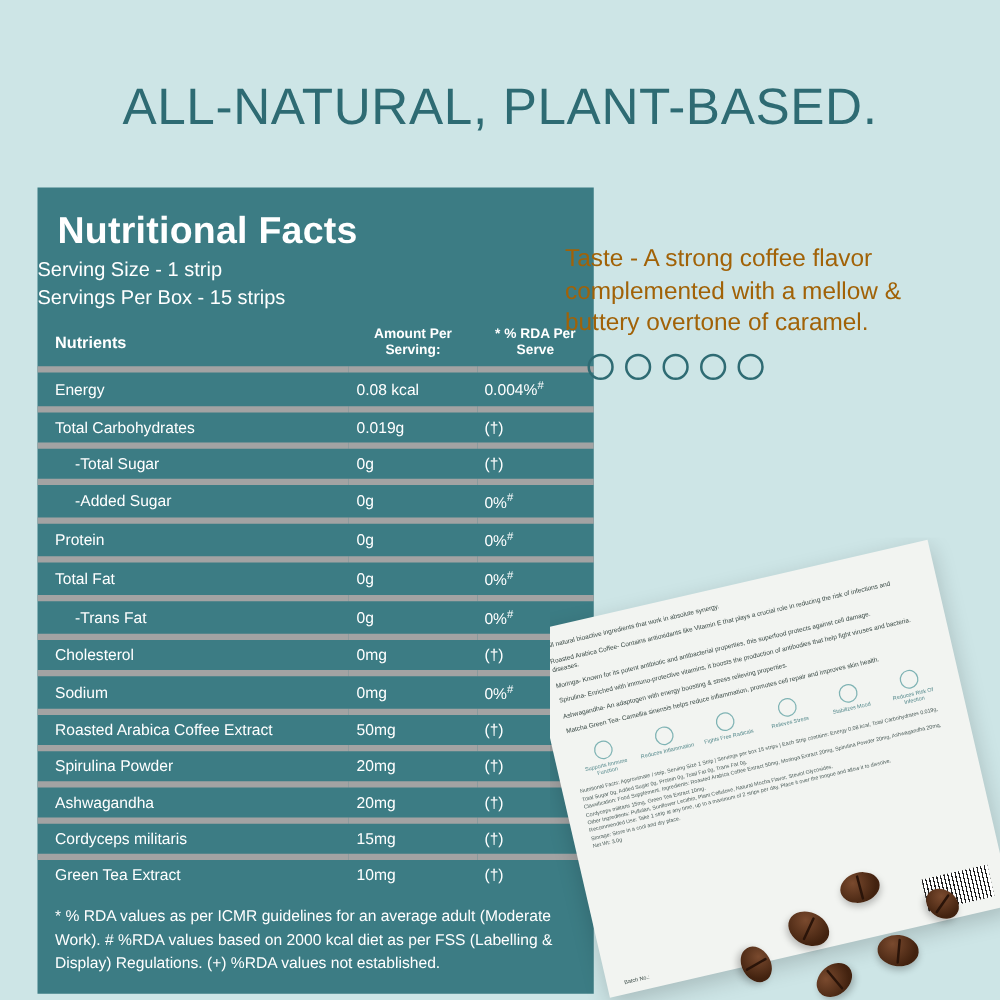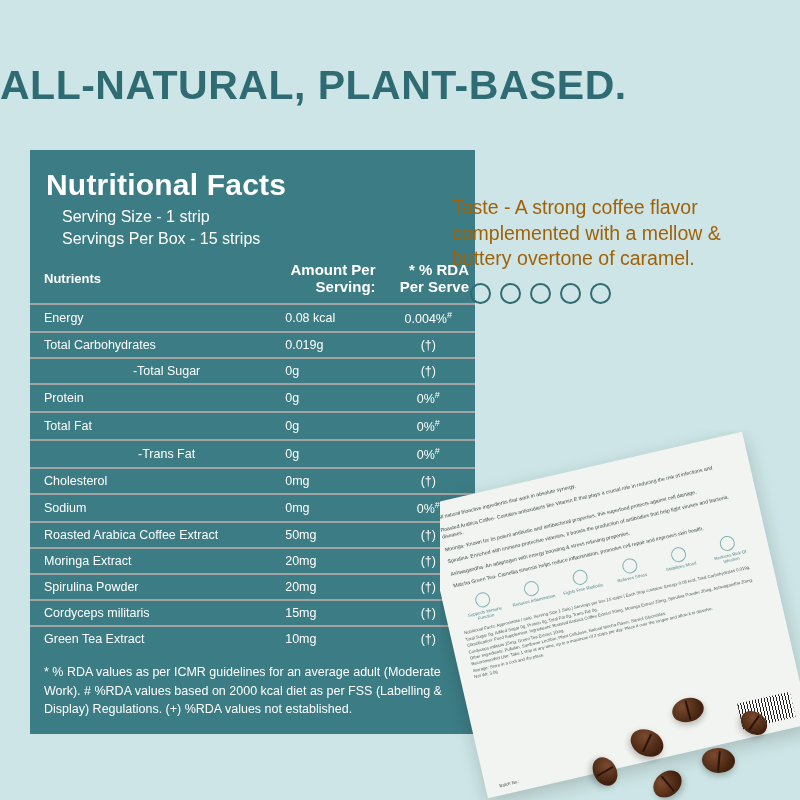--- a/index.html
+++ b/index.html
@@ -11,23 +11,24 @@
     overflow: hidden;
   }
   .page {
     position: relative;
     width: 800px; height: 800px;
     background: #cde5e6;
   }
   .headline {
     position: absolute;
     top: 62px; left: 0; width: 800px;
+    text-align: center;
     color: #2e6b73;
     font-size: 41px;
-    font-weight: bold;
+    font-weight: normal;
     letter-spacing: 0.5px;
   }
 
   
   .panel {
     position: absolute;
     top: 150px; left: 30px;
     width: 445px;
     background: #3c7c84;
     color: #ffffff;
@@ -35,48 +36,48 @@
   }
   .panel-title {
     font-size: 30px;
     font-weight: bold;
     padding: 0 16px;
     margin-bottom: 4px;
     letter-spacing: .2px;
   }
   .panel-sub {
     font-size: 16px;
-    padding: 0 32px;
+    padding: 0 0;
     line-height: 1.35;
   }
   table.nf {
     width: 100%;
     border-collapse: collapse;
     margin-top: 10px;
     font-size: 12.5px;
   }
   table.nf th, table.nf td {
-    border-top: 2px solid #a3a3a3;
+    border-top: 5px solid #a3a3a3;
     padding: 5px 6px;
     vertical-align: middle;
   }
   table.nf thead th {
     border-top: none;
     border-bottom: 1px solid #000000;
     font-size: 13px;
     font-weight: bold;
     text-align: left;
     padding-bottom: 7px;
     padding-top: 2px;
   }
-  table.nf thead th.c { text-align: right; font-size: 15px; line-height: 1.15; }
+  table.nf thead th.c { text-align: center; font-size: 11px; line-height: 1.15; }
   .col-name { width: 56%; padding-left: 14px !important; }
   .col-amt  { width: 23%; }
-  .col-rda  { width: 21%; text-align: center; }
-  .indent { padding-left: 30px !important; text-align: center; }
+  .col-rda  { width: 21%; }
+  .indent { padding-left: 30px !important; }
   sup { font-size: 9px; }
   .footnote {
     font-size: 12.5px;
     line-height: 1.45;
     padding: 12px 16px 16px 14px;
   }
 
   
   .taste {
     position: absolute;
@@ -180,20 +181,25 @@
             <td class="col-name">Total Carbohydrates</td>
             <td class="col-amt">0.019g</td>
             <td class="col-rda">(†)</td>
           </tr>
           <tr>
             <td class="col-name indent">-Total Sugar</td>
             <td class="col-amt">0g</td>
             <td class="col-rda">(†)</td>
           </tr>
           <tr>
+            <td class="col-name indent">-Added Sugar</td>
+            <td class="col-amt">0g</td>
+            <td class="col-rda">0%<sup>#</sup></td>
+          </tr>
+          <tr>
             <td class="col-name">Protein</td>
             <td class="col-amt">0g</td>
             <td class="col-rda">0%<sup>#</sup></td>
           </tr>
           <tr>
             <td class="col-name">Total Fat</td>
             <td class="col-amt">0g</td>
             <td class="col-rda">0%<sup>#</sup></td>
           </tr>
           <tr>
@@ -210,26 +216,26 @@
             <td class="col-name">Sodium</td>
             <td class="col-amt">0mg</td>
             <td class="col-rda">0%<sup>#</sup></td>
           </tr>
           <tr>
             <td class="col-name">Roasted Arabica Coffee Extract</td>
             <td class="col-amt">50mg</td>
             <td class="col-rda">(†)</td>
           </tr>
           <tr>
-            <td class="col-name">Moringa Extract</td>
+            <td class="col-name">Spirulina Powder</td>
             <td class="col-amt">20mg</td>
             <td class="col-rda">(†)</td>
           </tr>
           <tr>
-            <td class="col-name">Spirulina Powder</td>
+            <td class="col-name">Ashwagandha</td>
             <td class="col-amt">20mg</td>
             <td class="col-rda">(†)</td>
           </tr>
           <tr>
             <td class="col-name">Cordyceps militaris</td>
             <td class="col-amt">15mg</td>
             <td class="col-rda">(†)</td>
           </tr>
           <tr>
             <td class="col-name">Green Tea Extract</td>

